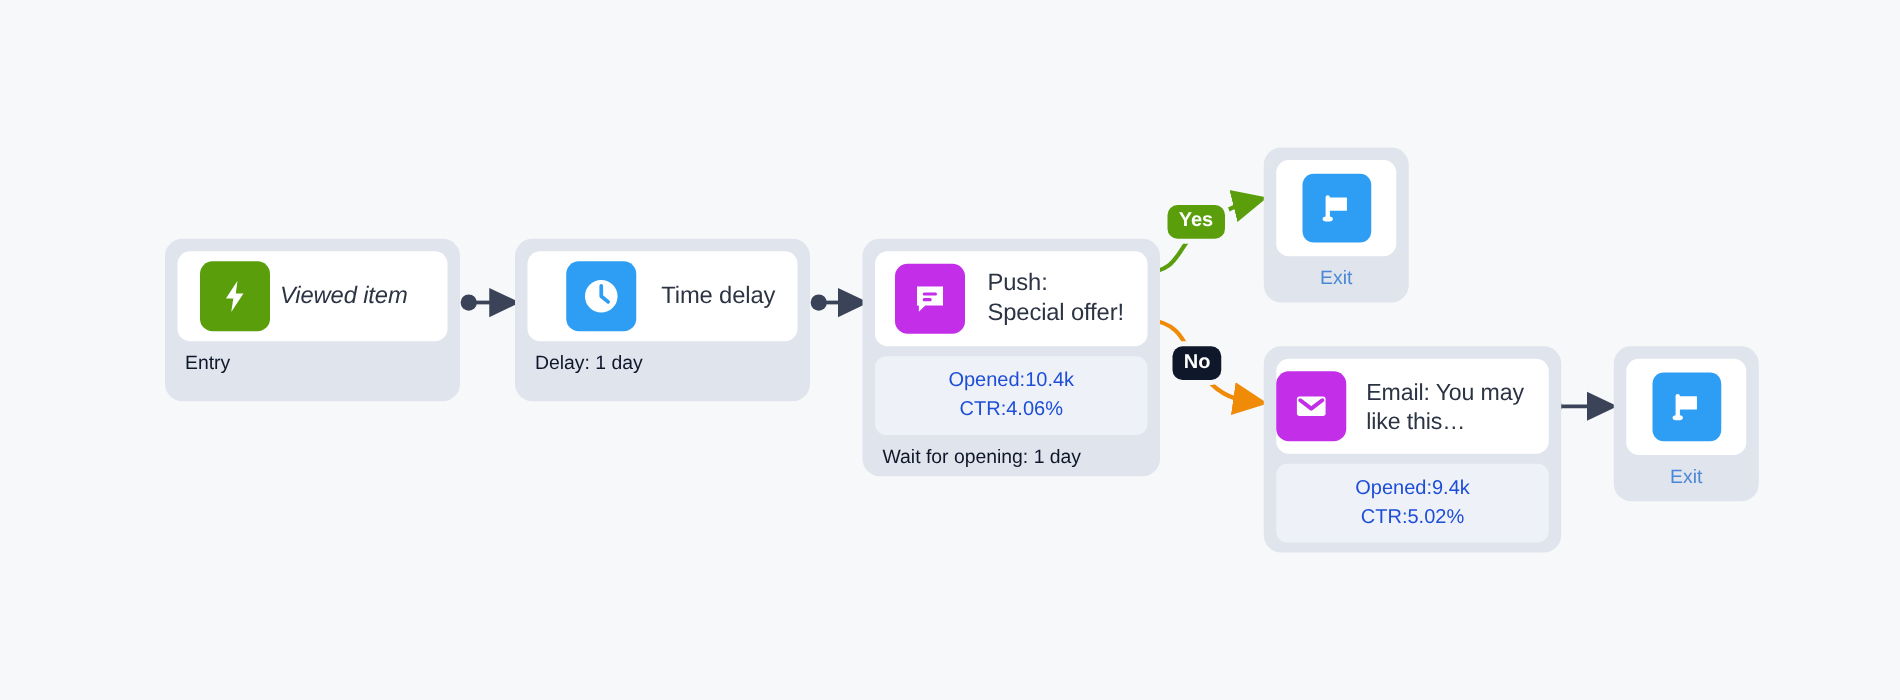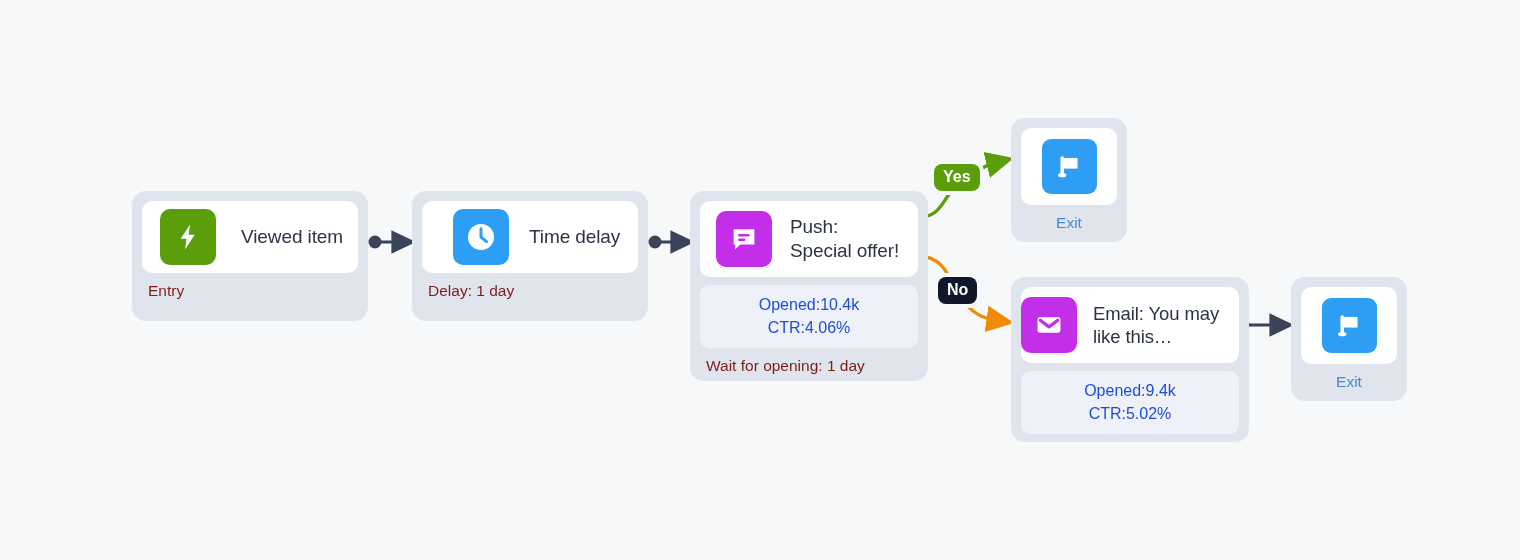--- a/index.html
+++ b/index.html
@@ -54,21 +54,21 @@
     align-items: center;
     justify-content: center;
   }
   .node-title {
     color: #2c3444;
     font-size: 19px;
     line-height: 24px;
     letter-spacing: -0.1px;
   }
   .node-foot {
-    color: #7f1d1d;
+    color: #0f172a;
     font-size: 15.5px;
     line-height: 18px;
     padding: 9px 4px 2px 6px;
     white-space: nowrap;
   }
 
   
   .stats {
     background: #eef1f7;
     border-radius: 9px;
@@ -83,21 +83,21 @@
     font-size: 16px;
     line-height: 23px;
     white-space: nowrap;
   }
   .stat-val { font-variant-numeric: tabular-nums; }
 
   
   #node-entry     { left: 132px; top: 191px; width: 236px; height: 130px; }
   #node-entry .node-head   { height: 72px; padding-left: 18px; }
   #node-entry .node-icon   { width: 56px; height: 56px; background: #5a9e0c; }
-  #node-entry .node-title  { margin-left: 25px; }
+  #node-entry .node-title  { margin-left: 8px; font-style: italic; }
 
   #node-delay     { left: 412px; top: 191px; width: 236px; height: 130px; }
   #node-delay .node-head   { height: 72px; padding-left: 31px; }
   #node-delay .node-icon   { width: 56px; height: 56px; background: #2e9ef4; }
   #node-delay .node-title  { margin-left: 20px; }
 
   #node-push      { left: 690px; top: 191px; width: 238px; height: 190px; }
   #node-push .node-head    { height: 76px; padding-left: 16px; }
   #node-push .node-icon    { width: 56px; height: 56px; background: #c32ee8; }
   #node-push .node-title   { margin-left: 18px; }

